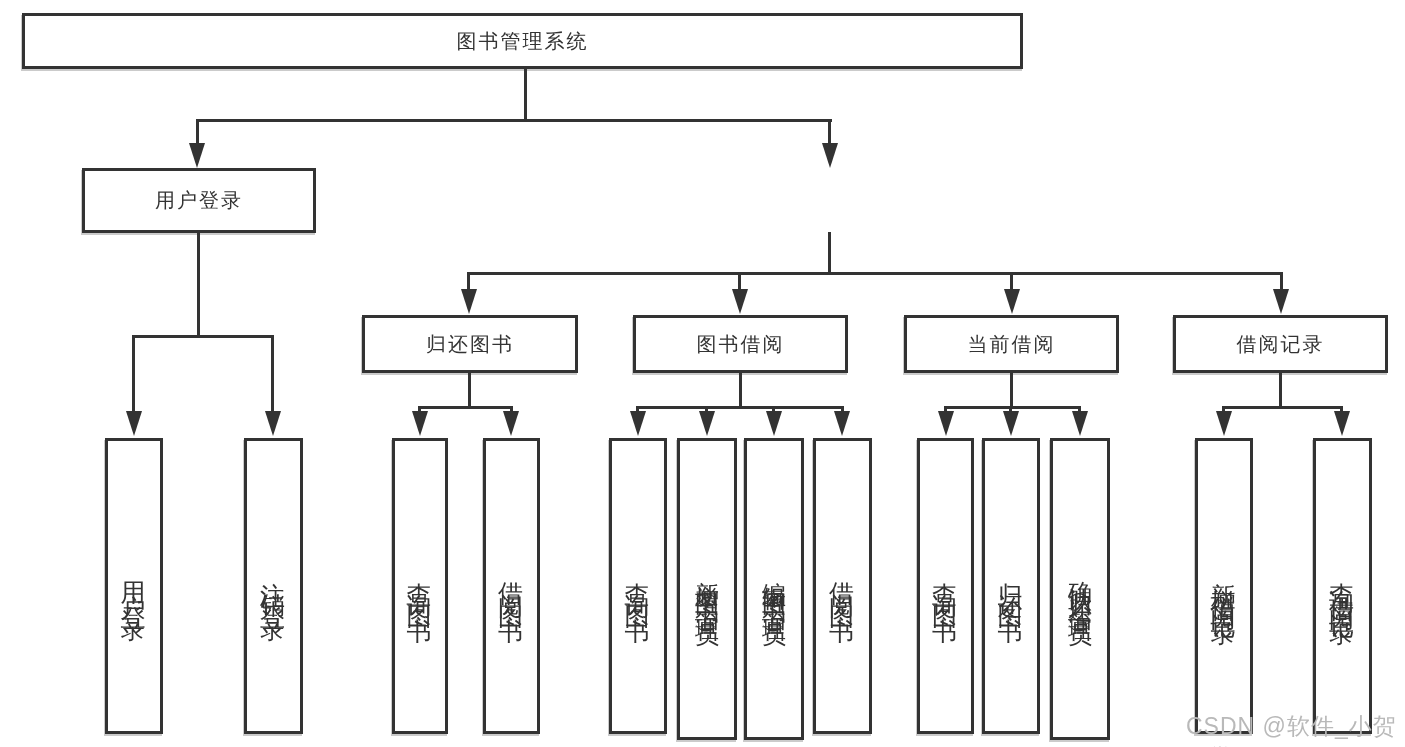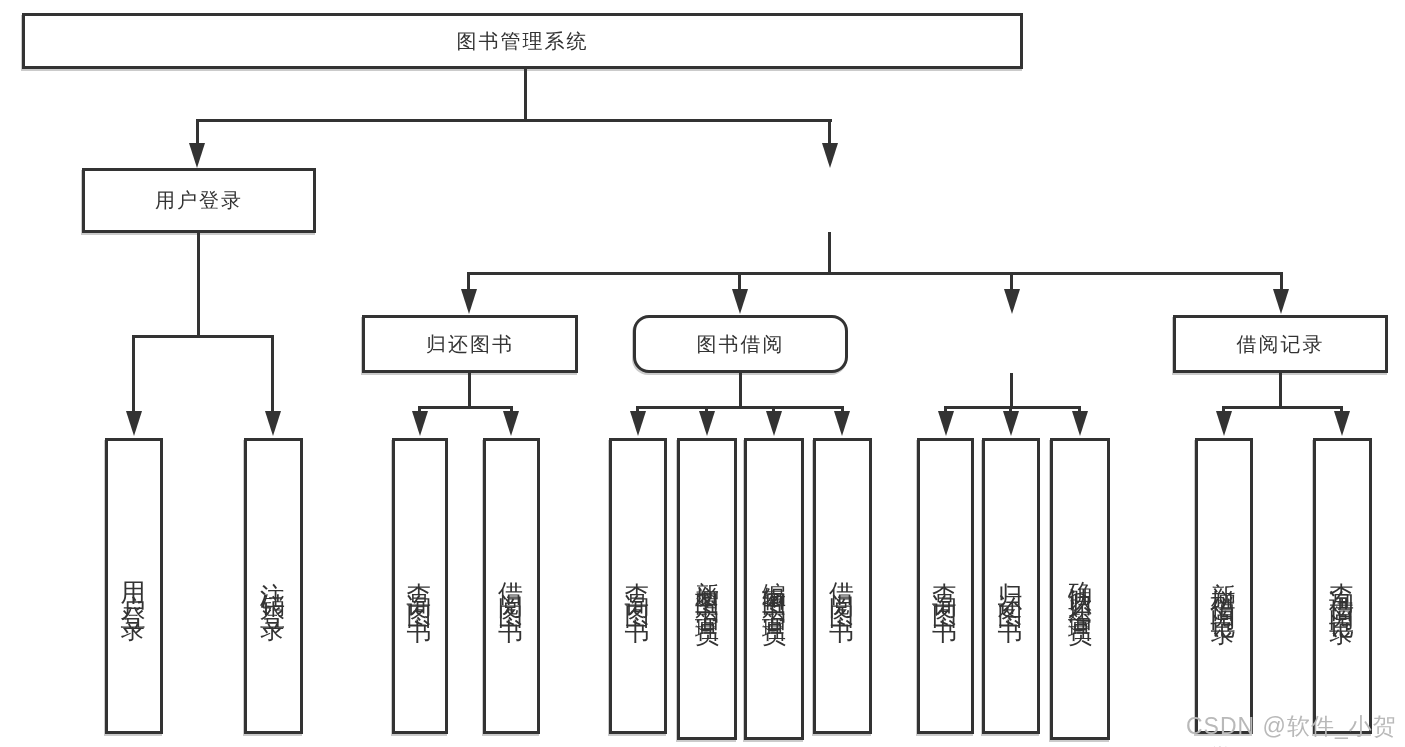--- a/index.html
+++ b/index.html
@@ -76,21 +76,22 @@
   <div class="vline" style="left:467px; top:272px; height:20px;"></div>
   <div class="arrow" style="left:461px; top:289px;"></div>
   <div class="vline" style="left:738px; top:272px; height:20px;"></div>
   <div class="arrow" style="left:732px; top:289px;"></div>
   <div class="vline" style="left:1010px; top:272px; height:20px;"></div>
   <div class="arrow" style="left:1004px; top:289px;"></div>
   <div class="vline" style="left:1280px; top:272px; height:20px;"></div>
   <div class="arrow" style="left:1273px; top:289px;"></div>
 
   <div class="node" style="left:362px; top:315px; width:216px; height:58px;">归还图书</div>
-  <div class="node" style="left:633px; top:315px; width:215px; height:58px;border-radius:16px;">图书借阅</div>
+  <div class="node" style="left:633px; top:315px; width:215px; height:58px;">图书借阅</div>
+  <div class="node" style="left:904px; top:315px; width:215px; height:58px;">当前借阅</div>
   <div class="node" style="left:1173px; top:315px; width:215px; height:58px;">借阅记录</div>
 
   <div class="vline" style="left:468px; top:373px; height:33px;"></div>
   <div class="hline" style="left:418px; top:406px; width:95px;"></div>
   <div class="vline" style="left:418px; top:406px; height:8px;"></div>
   <div class="arrow" style="left:412px; top:411px;"></div>
   <div class="vline" style="left:510px; top:406px; height:8px;"></div>
   <div class="arrow" style="left:503px; top:411px;"></div>
 
   <div class="vline" style="left:739px; top:373px; height:33px;"></div>

